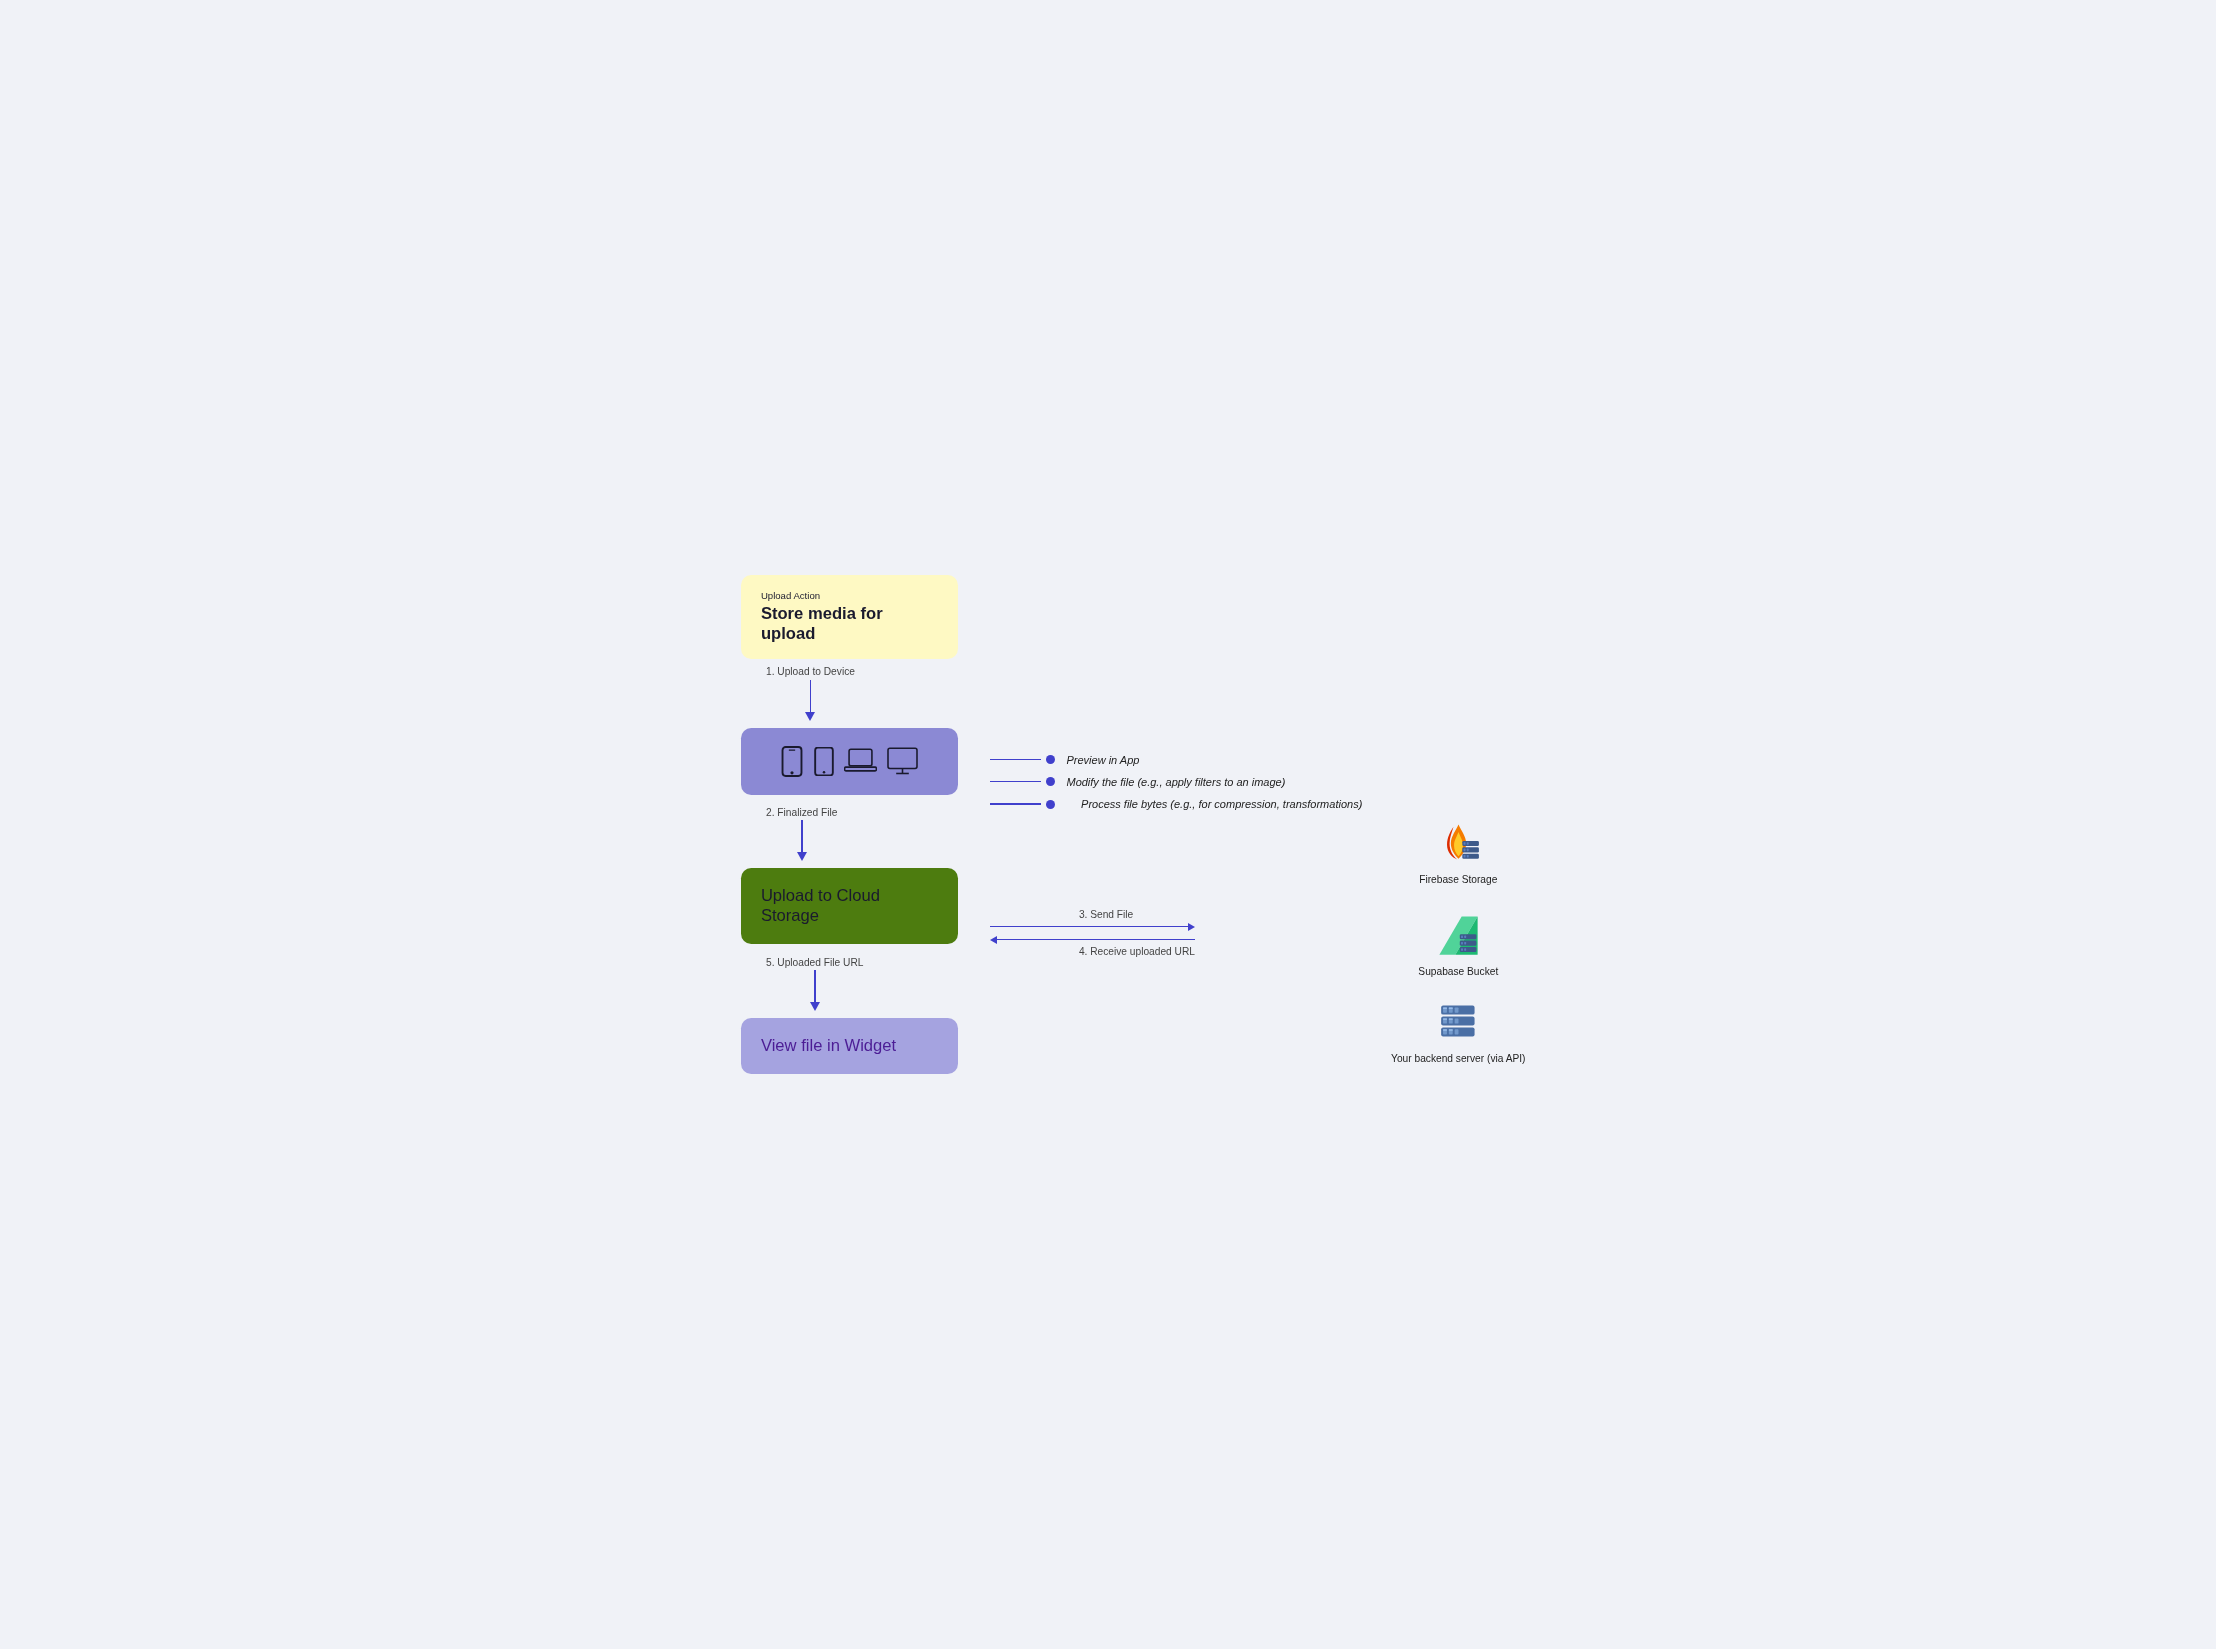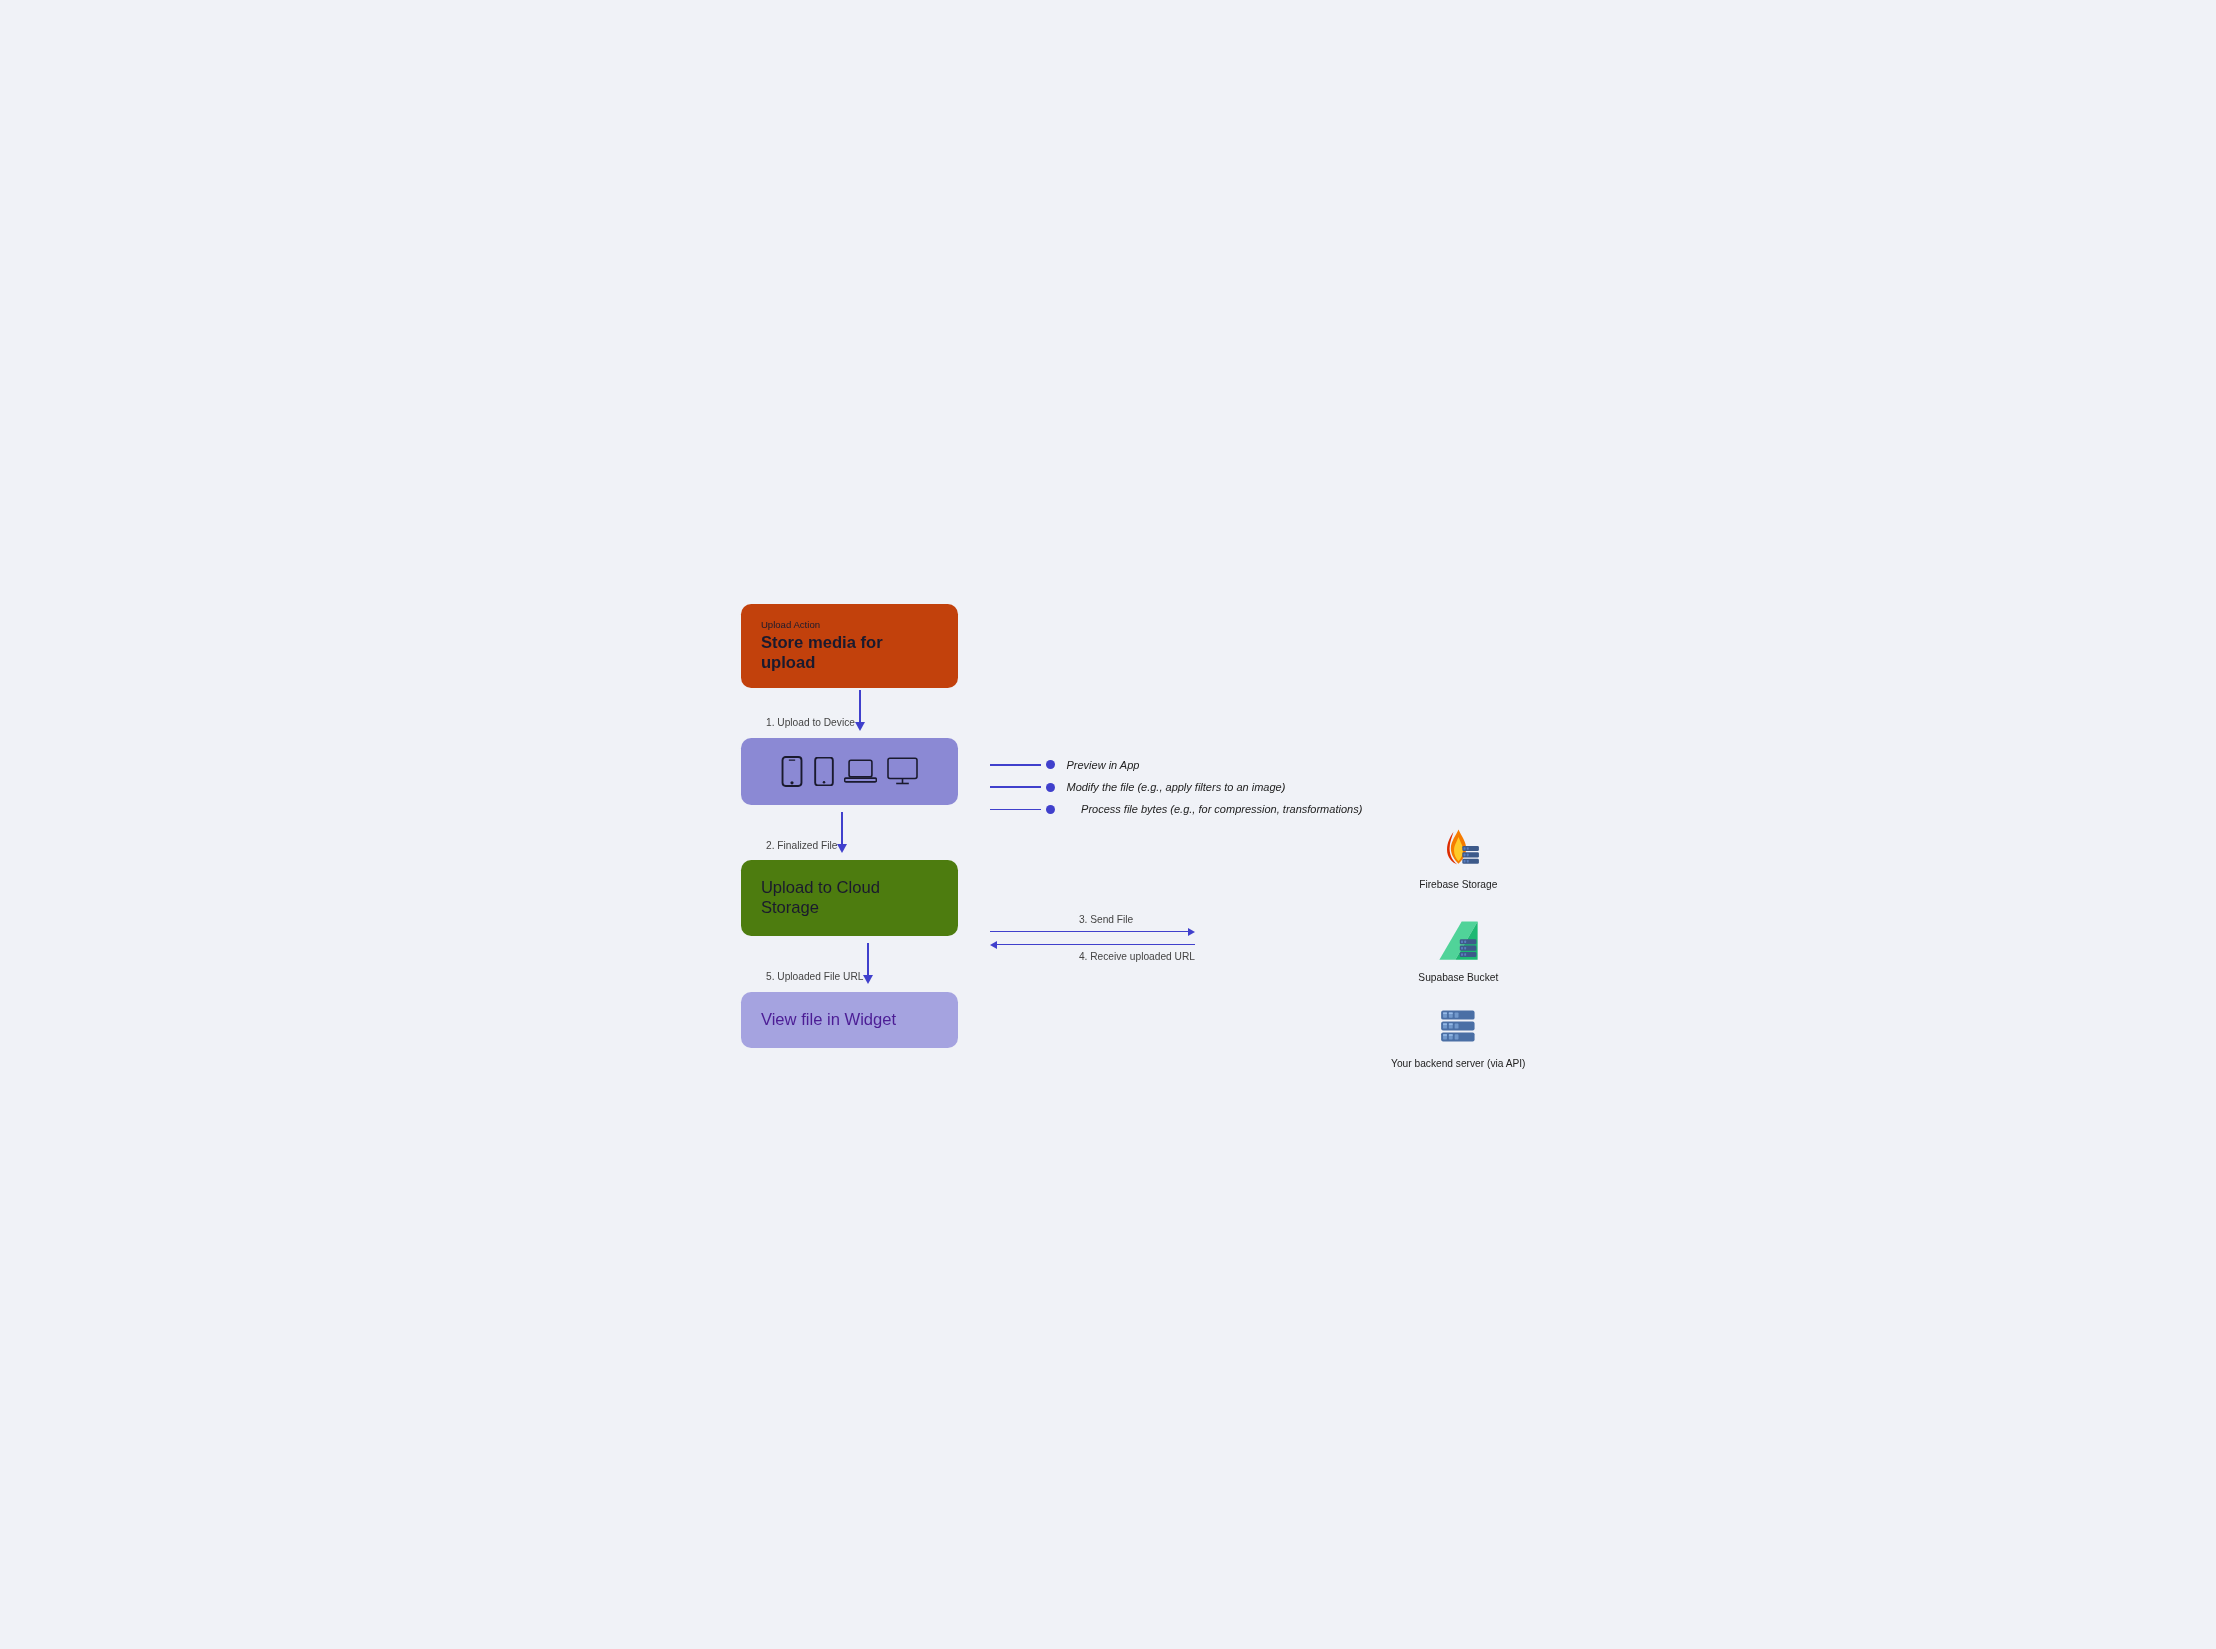--- a/index.html
+++ b/index.html
@@ -8,25 +8,24 @@
       font-family: 'Segoe UI', Arial, sans-serif;
       min-height: 100vh;
       display: flex;
       align-items: center;
       justify-content: center;
       padding: 25.5px;
     }
 
     
     .box-teal {
-      background: #c2410c;
+      background: #fef9c3;
       border-radius: 10.2px;
       padding: 15.3px 20.4px;
       width: 217px;
-      margin-top: 24px;
     }
     .box-teal .subtitle {
       font-size: 9.6px;
       color: #1a1a2e;
       margin-bottom: 2.6px;
     }
     .box-teal .title {
       font-size: 16.6px;
       font-weight: 600;
       color: #1a1a2e;
@@ -63,22 +62,22 @@
     }
     .box-purple-light .title {
       font-size: 16.6px;
       font-weight: 500;
       color: #4c1d95;
     }
 
     
     .arrow-down-container {
       display: flex;
-      flex-direction: row;
-      align-items: flex-end;
+      flex-direction: column;
+      align-items: center;
       padding-left: 25.5px;
       margin: 2px 0;
     }
     .arrow-label {
       font-size: 10.2px;
       color: #444;
       margin-bottom: 2.6px;
     }
     .arrow-down {
       display: flex;

